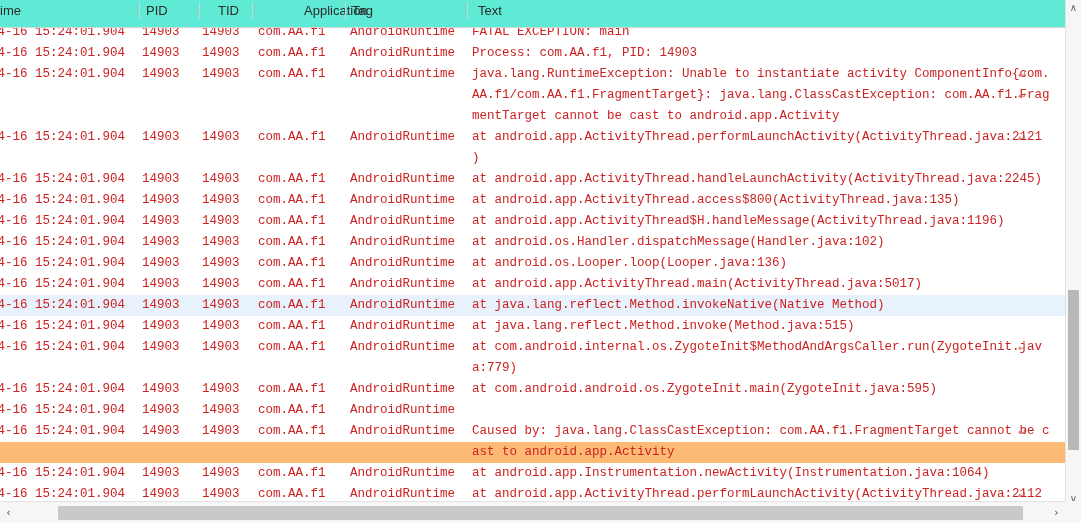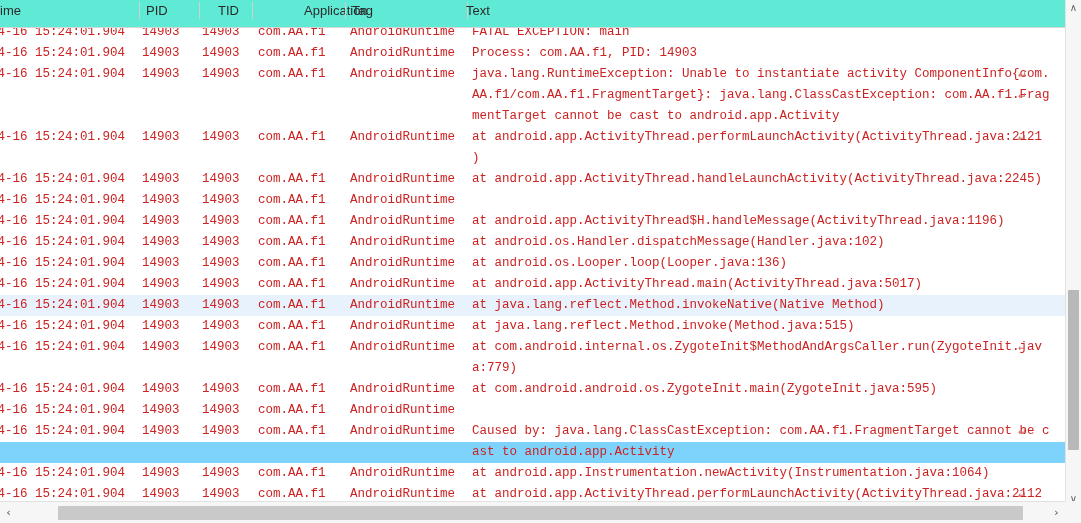--- a/index.html
+++ b/index.html
@@ -58,21 +58,21 @@
     background: #ffffff;
   }
 
   .row {
     position: relative;
     height: 21px;
     width: 1065px;
     white-space: nowrap;
   }
   .row.sel { background: #e8f2fc; }
-  .row.hov { background: #7dd3fc; }
+  .row.hov { background: #fdba74; }
 
   .cell {
     position: absolute;
     top: 0;
     height: 21px;
     line-height: 21px;
     font-family: "Liberation Mono", monospace;
     font-size: 12.5px;
     color: #cc2222;
     white-space: pre;
@@ -167,21 +167,21 @@
     <div class="hcell" style="left:-7px;width:146px;">ime</div>
     <div class="hsep" style="left:139px;"></div>
     <div class="hcell" style="left:139px;width:60px;">PID</div>
     <div class="hsep" style="left:199px;"></div>
     <div class="hcell" style="left:199px;width:53px;margin-left:12px;">TID</div>
     <div class="hsep" style="left:252px;"></div>
     <div class="hcell" style="left:264px;width:93px;padding-left:40px;">Application</div>
     <div class="hsep" style="left:345px;"></div>
     <div class="hcell" style="left:345px;width:122px;">Tag</div>
     <div class="hsep" style="left:467px;"></div>
-    <div class="hcell" style="left:459px;width:598px;">Text</div>
+    <div class="hcell" style="left:471px;width:598px;">Text</div>
   </div>
 
   <div class="body" id="rows-container">
       <div class="row">
         <div class="cell c-time">04-16 15:24:01.904</div>
         <div class="cell c-pid">14903</div>
         <div class="cell c-tid">14903</div>
         <div class="cell c-app">com.AA.f1</div>
         <div class="cell c-tag">AndroidRuntime</div>
         <div class="cell c-text">FATAL EXCEPTION: main</div>
@@ -229,20 +229,21 @@
         <div class="cell c-app">com.AA.f1</div>
         <div class="cell c-tag">AndroidRuntime</div>
         <div class="cell c-text">at android.app.ActivityThread.handleLaunchActivity(ActivityThread.java:2245)</div>
       </div>
       <div class="row">
         <div class="cell c-time">04-16 15:24:01.904</div>
         <div class="cell c-pid">14903</div>
         <div class="cell c-tid">14903</div>
         <div class="cell c-app">com.AA.f1</div>
         <div class="cell c-tag">AndroidRuntime</div>
+        <div class="cell c-text">at android.app.ActivityThread.access$800(ActivityThread.java:135)</div>
       </div>
       <div class="row">
         <div class="cell c-time">04-16 15:24:01.904</div>
         <div class="cell c-pid">14903</div>
         <div class="cell c-tid">14903</div>
         <div class="cell c-app">com.AA.f1</div>
         <div class="cell c-tag">AndroidRuntime</div>
         <div class="cell c-text">at android.app.ActivityThread$H.handleMessage(ActivityThread.java:1196)</div>
       </div>
       <div class="row">

